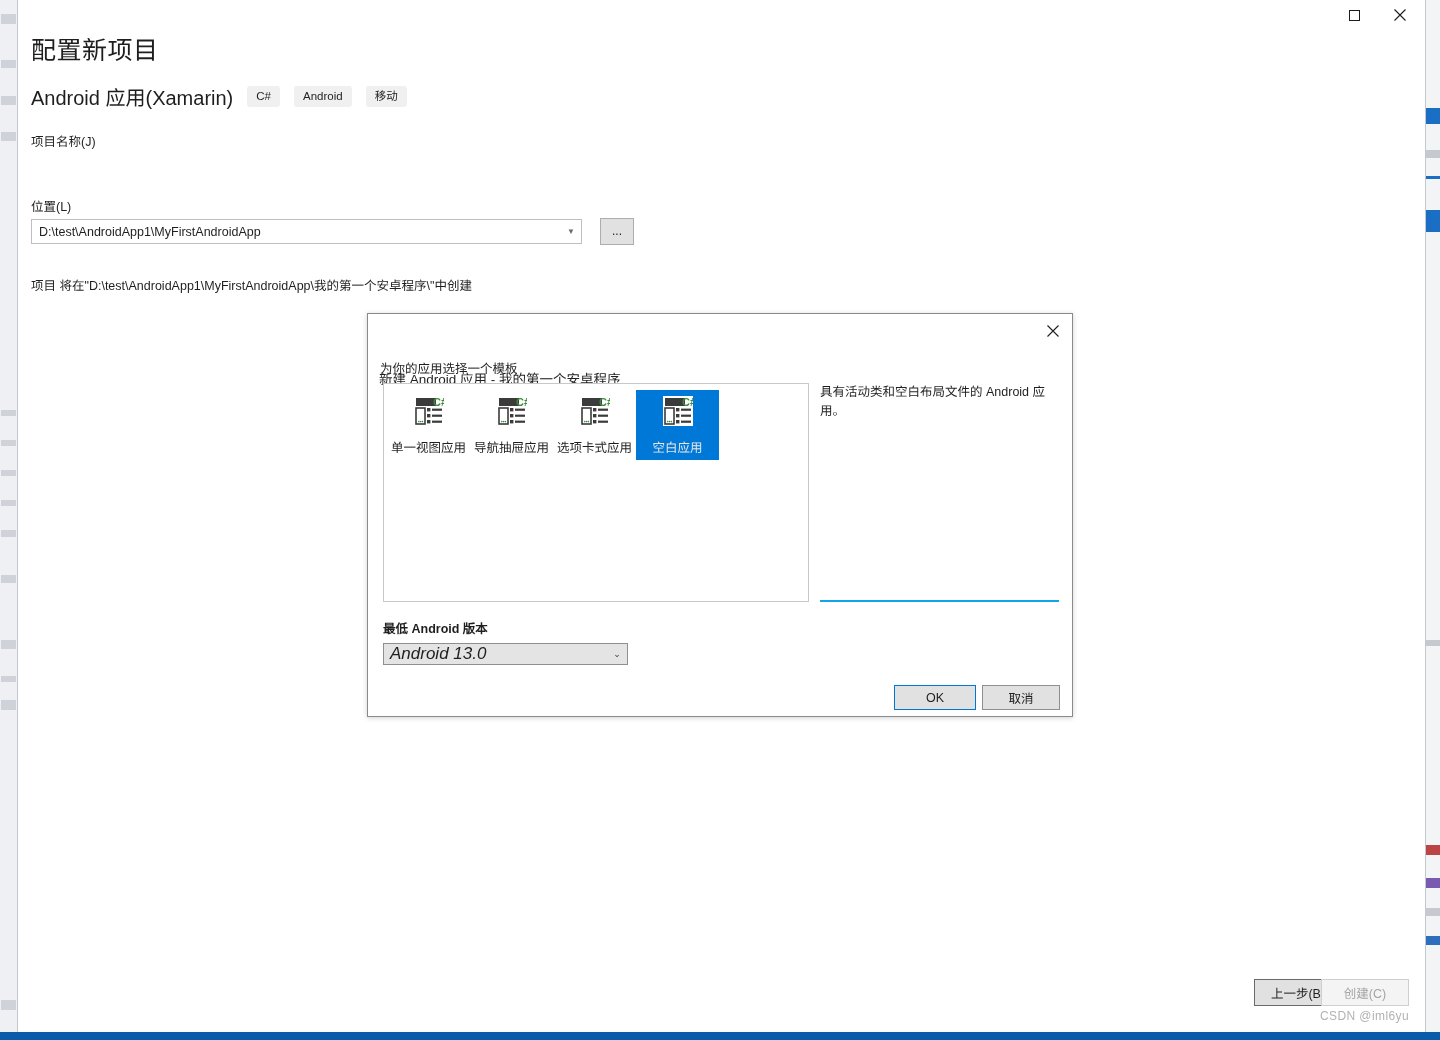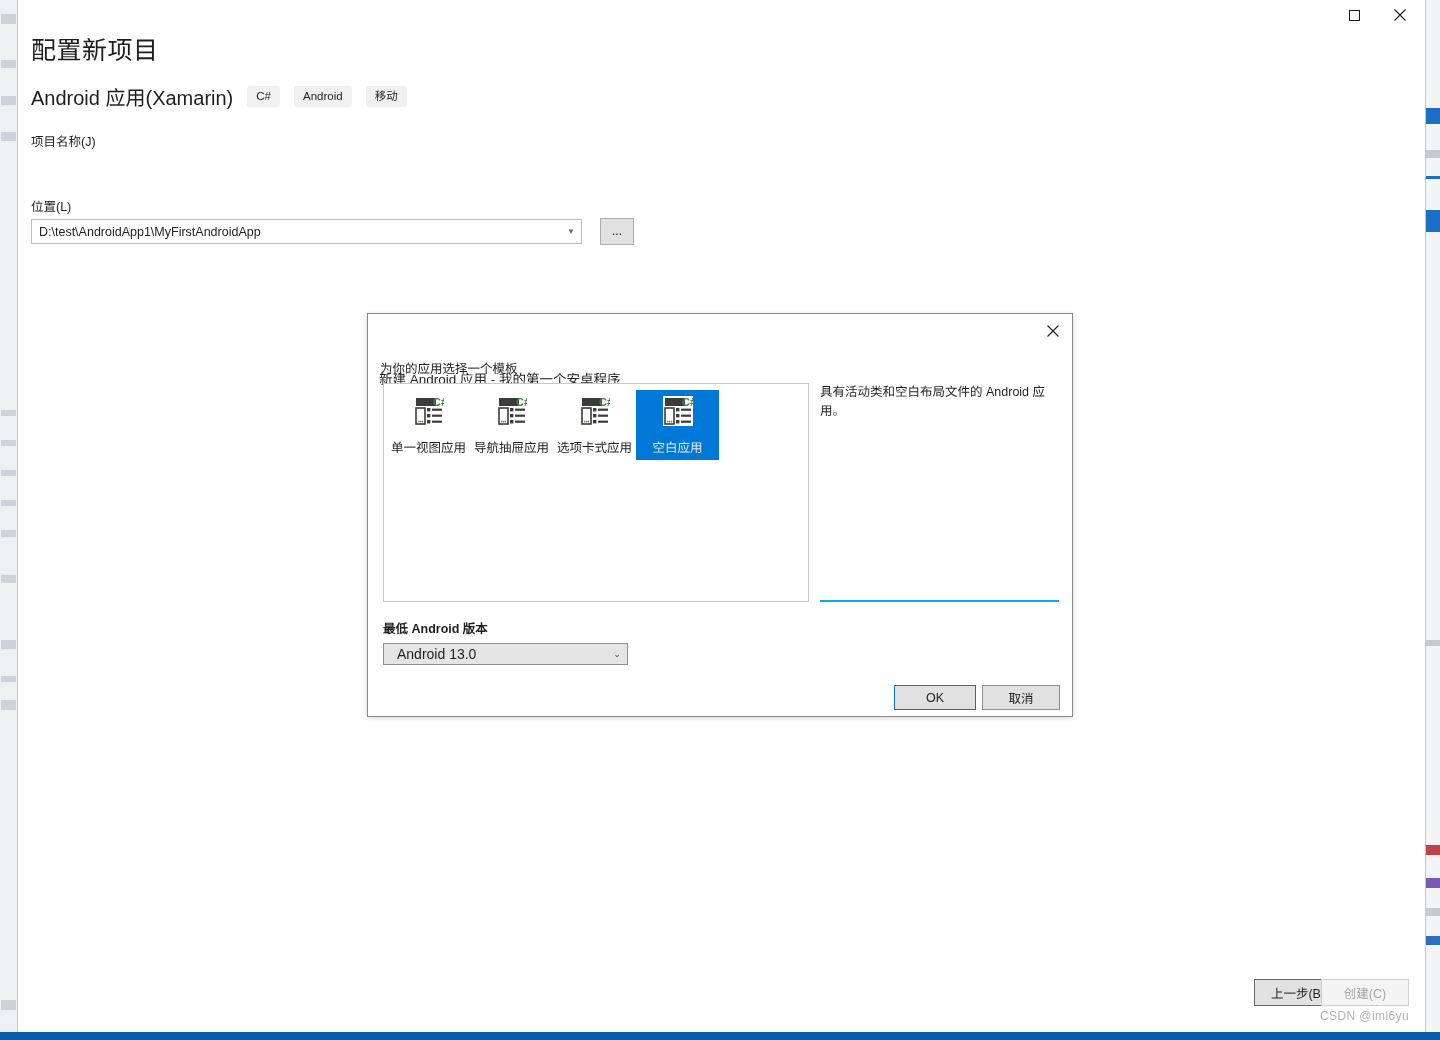--- a/index.html
+++ b/index.html
@@ -362,23 +362,24 @@
     width: 245px;
     height: 22px;
     box-sizing: border-box;
     border: 1px solid #8f8f8f;
     background: #e4e4e4;
     display: flex;
     align-items: center;
   }
   .minver-combo .val {
     flex: 1;
-    font-size: 14px;
-    color: #1f1f1f;
-    padding-left: 13px;
+    font-size: 17px;
+    color: #1f1f1f;
+    padding-left: 6px;
+    font-style: italic;
   }
   .minver-combo .arrow {
     width: 20px;
     text-align: center;
     font-size: 9px;
     color: #3a3a3a;
     line-height: 1;
   }
 
   .dlg-ok {
@@ -478,20 +479,21 @@
 
       <div class="field-label label-projname">项目名称(J)</div>
 
       <div class="field-label label-location">位置(L)</div>
       <div class="combo-location">
         <span class="val">D:\test\AndroidApp1\MyFirstAndroidApp</span>
         <span class="arrow">▼</span>
       </div>
       <div class="browse-btn">...</div>
 
+      <div class="info-text">项目 将在"D:\test\AndroidApp1\MyFirstAndroidApp\我的第一个安卓程序\"中创建</div>
 
       <div class="btn-back">上一步(B)</div>
       <div class="btn-create">创建(C)</div>
 
       <div class="watermark">CSDN @iml6yu</div>
     </div>
   </div>
 
   <div class="dialog">
 

